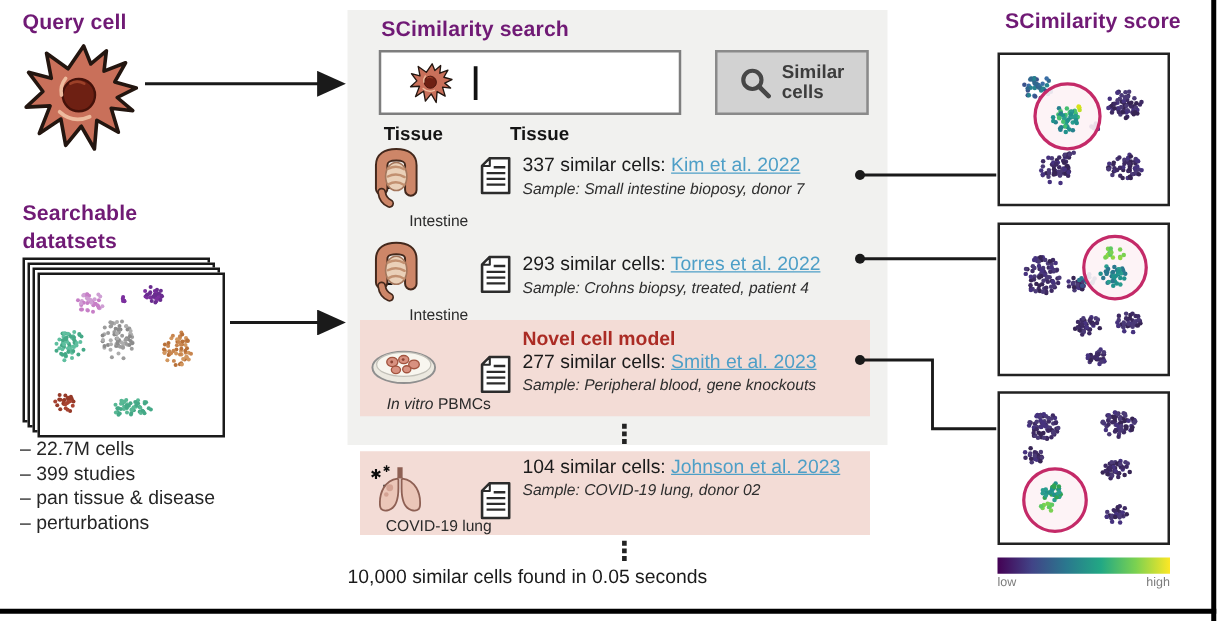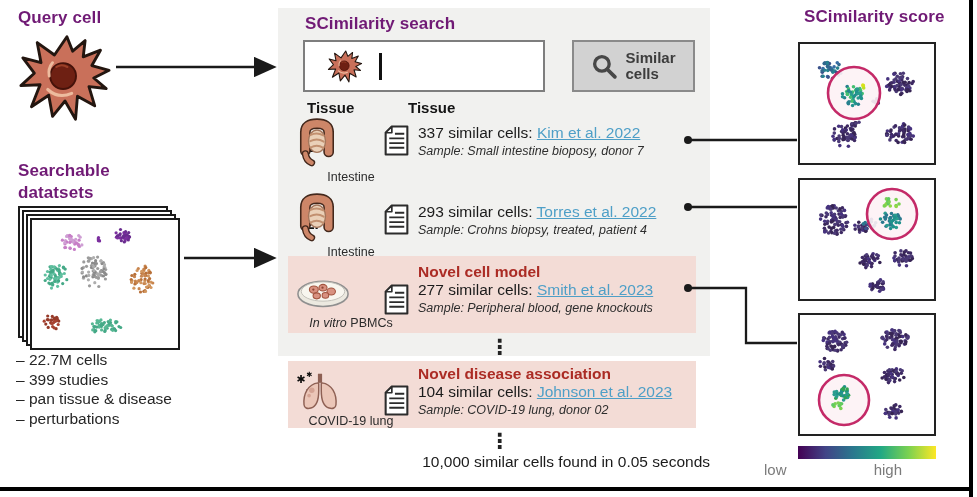--- a/index.html
+++ b/index.html
@@ -39,31 +39,31 @@
   .tissue-block{position:absolute;left:8px;width:110px;text-align:center;}
   .tissue-caption{font-size:12.5px;color:#2b2b2b;margin-top:1px;}
   .doc{position:absolute;left:96px;}
   .study-block{position:absolute;left:130px;white-space:nowrap;}
   .badge{font-weight:bold;font-size:15.5px;color:#ab2b24;}
   .count-line{font-size:15.5px;color:#1b1b1b;}
   .count-line .link{color:#4e9fc7;text-decoration:underline;cursor:pointer;}
   .sample-line{font-style:italic;font-size:12.5px;color:#2e2e2e;margin-top:2px;}
   .ellipsis{position:absolute;left:0;width:444px;text-align:center;font-size:21px;font-weight:bold;
             color:#222;letter-spacing:1px;}
-  #footer-line{left:0;top:445px;width:432px;text-align:right;font-size:15.5px;color:#1b1b1b;}
+  #footer-line{left:0;top:445px;width:432px;text-align:left;font-size:15.5px;color:#1b1b1b;}
 
   
   #score-title{left:804px;top:7px;}
   .score-panel{position:absolute;left:798px;width:138px;height:123px;background:#fff;
                border:2.5px solid #222;box-sizing:border-box;}
   #score-panel-1{top:42px;} #score-panel-2{top:178px;} #score-panel-3{top:313px;}
   #colorbar{left:798px;top:446px;width:138px;height:13px;
             background:linear-gradient(to right,#440154,#414487,#2a788e,#22a884,#7ad151,#fde725);}
-  #colorbar-labels{left:764px;top:461px;width:138px;display:flex;justify-content:space-between;
-                   font-size:15px;color:#7b7b7b;}
+  #colorbar-labels{left:798px;top:461px;width:138px;display:flex;justify-content:space-between;
+                   font-size:10px;color:#7b7b7b;}
 
   #connector-overlay{position:absolute;left:0;top:0;width:977px;height:497px;pointer-events:none;}
   svg{display:block;}
 </style>
 </head>
 <body>
 
 <div id="canvas">
 
   <svg width="0" height="0" style="position:absolute">
@@ -559,21 +559,20 @@
           <text x="11" y="7" font-size="8" fill="#0c0c0c">✱</text>
         </svg>
         <div class="tissue-caption">COVID-19 lung</div>
       </div>
       <svg class="doc" style="top:24px" width="25" height="31" viewBox="0 0 24 30">
         <path d="M7.5,1.5 H22.5 V28.5 H1.5 V7.5 Z" fill="#fff" stroke="#2c2c2c" stroke-width="2" stroke-linejoin="round"></path>
         <path d="M7.5,1.5 V7.5 H1.5 Z" fill="#fff" stroke="#2c2c2c" stroke-width="1.6" stroke-linejoin="round"></path>
         <path d="M10.5,8.5 H19.5 M5,13 H19.5 M5,17.5 H19.5 M5,22 H19.5" stroke="#2c2c2c" stroke-width="1.8"></path>
       </svg>
       <div class="study-block" style="top:4px">
-        <div class="badge">Novel disease association</div>
         <div class="count-line"><span>104 similar cells: </span><span class="link">Johnson et al. 2023</span></div>
         <div class="sample-line">Sample: COVID-19 lung, donor 02</div>
       </div>
     </div>
 
     <div class="ellipsis" style="top:421px">⋮</div>
 
     <div class="abs" id="footer-line">10,000 similar cells found in 0.05 seconds</div>
   </div>
 

